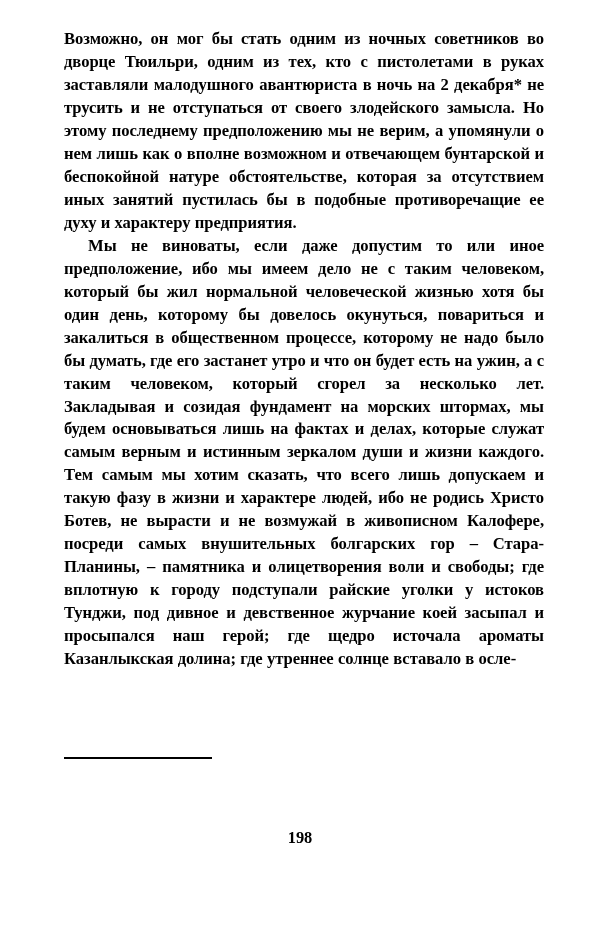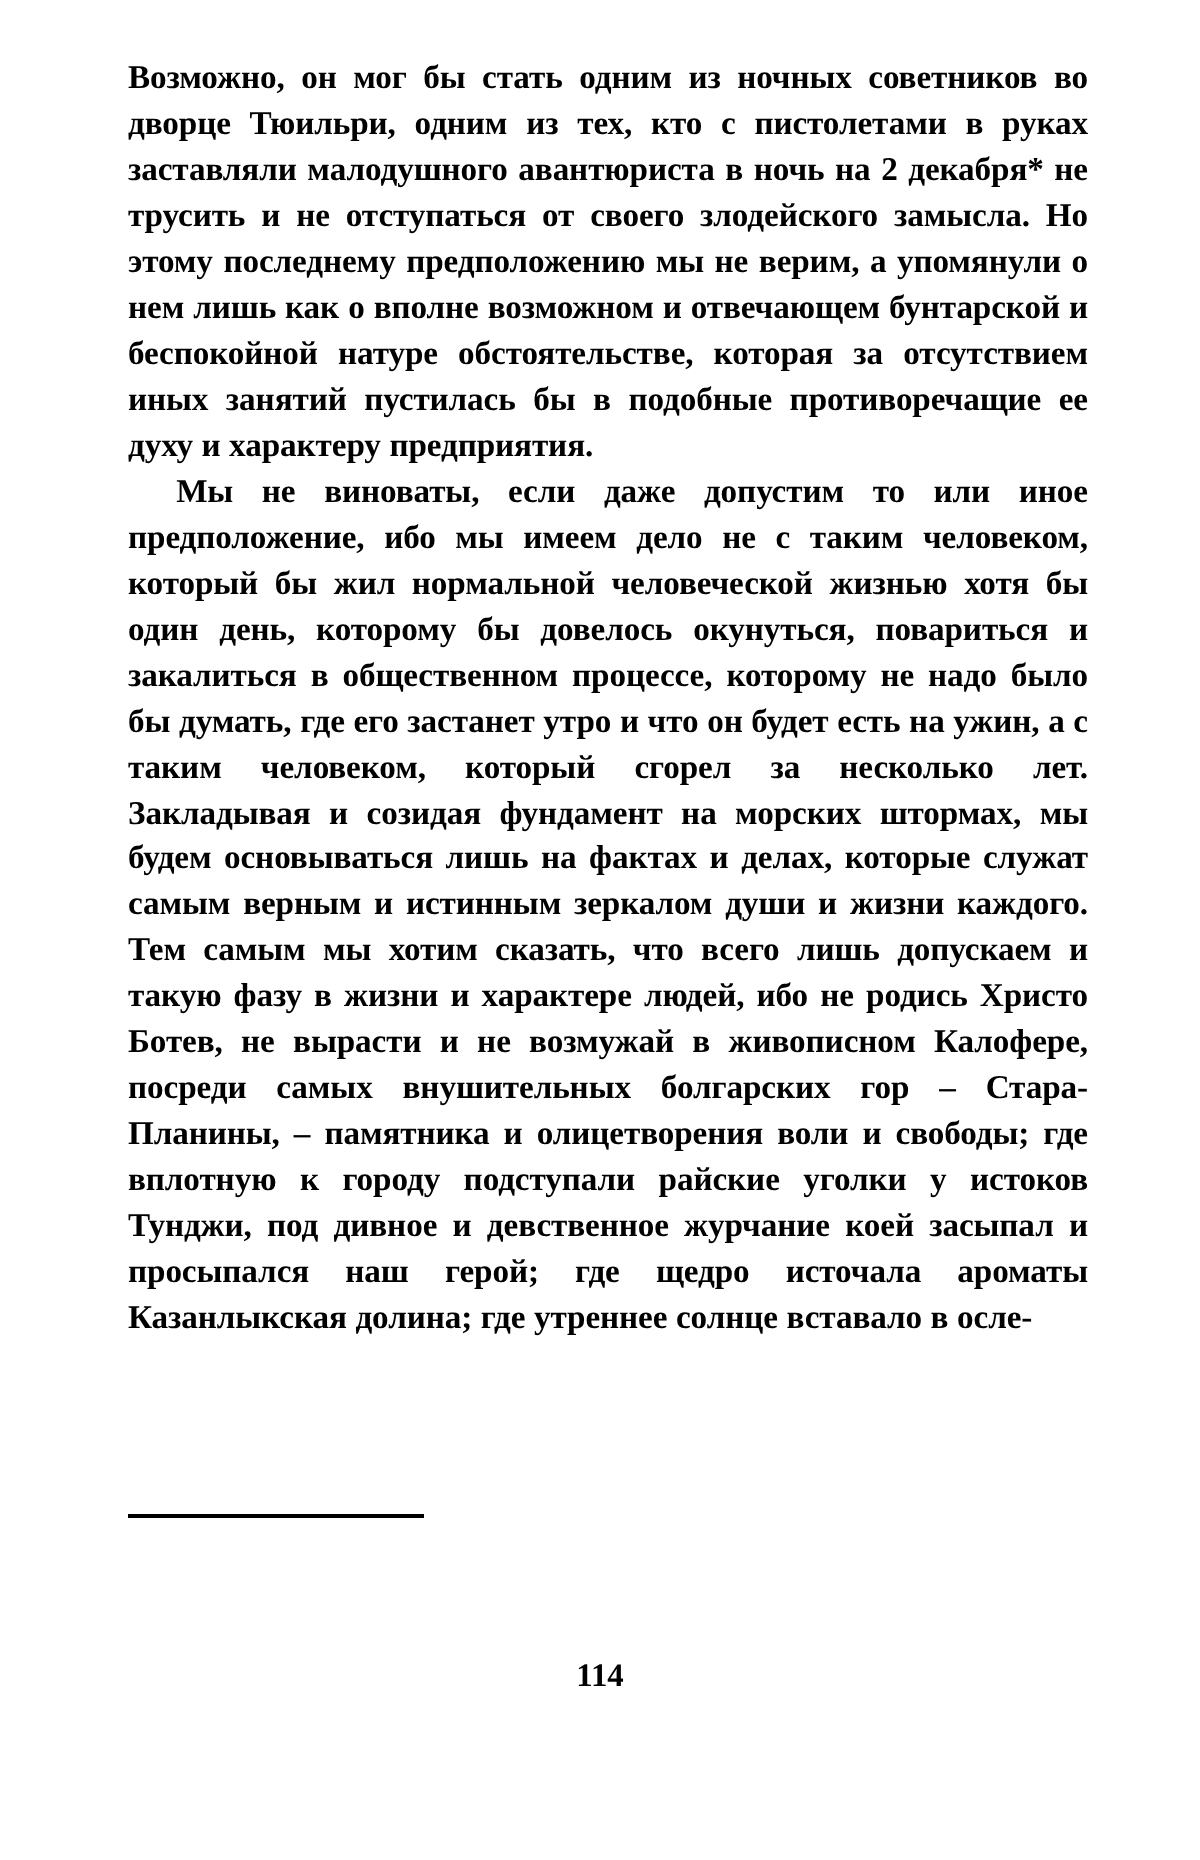--- a/index.html
+++ b/index.html
@@ -73,15 +73,15 @@
 
   <div class="body-text">
     <p>Возможно, он мог бы стать одним из ночных советников во дворце Тюильри, одним из тех, кто с пистолетами в руках заставляли малодушного авантюриста в ночь на 2 декабря* не трусить и не отступаться от своего злодейского замысла. Но этому последнему предположению мы не верим, а упомянули о нем лишь как о вполне возможном и отвечающем бунтарской и беспокойной натуре обстоятельстве, которая за отсутствием иных занятий пустилась бы в подобные противоречащие ее духу и характеру предприятия.</p>
     <p>Мы не виноваты, если даже допустим то или иное предположение, ибо мы имеем дело не с таким человеком, который бы жил нормальной человеческой жизнью хотя бы один день, которому бы довелось окунуться, повариться и закалиться в общественном процессе, которому не надо было бы думать, где его застанет утро и что он будет есть на ужин, а с таким человеком, который сгорел за несколько лет. Закладывая и созидая фундамент на морских штормах, мы будем основываться лишь на фактах и делах, которые служат самым верным и истинным зеркалом души и жизни каждого. Тем самым мы хотим сказать, что всего лишь допускаем и такую фазу в жизни и характере людей, ибо не родись Христо Ботев, не вырасти и не возмужай в живописном Калофере, посреди самых внушительных болгарских гор – Стара-Планины, – памятника и олицетворения воли и свободы; где вплотную к городу подступали райские уголки у истоков Тунджи, под дивное и девственное журчание коей засыпал и просыпался наш герой; где щедро источала ароматы Казанлыкская долина; где утреннее солнце вставало в осле-</p>
   </div>
 
   <div class="footnote-wrap">
     <div class="footnote-rule"></div>
   </div>
 
-  <div class="page-number">114</div>
+  <div class="page-number">198</div>
 
 </div>
 
 </body></html>

